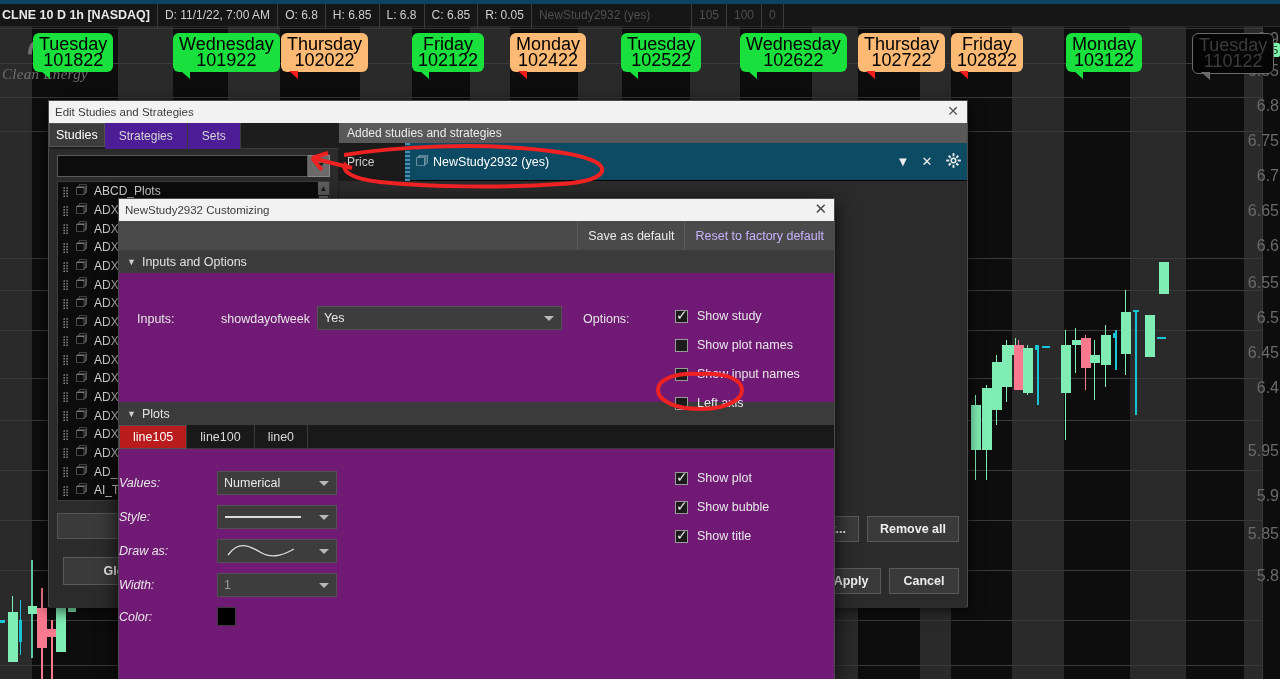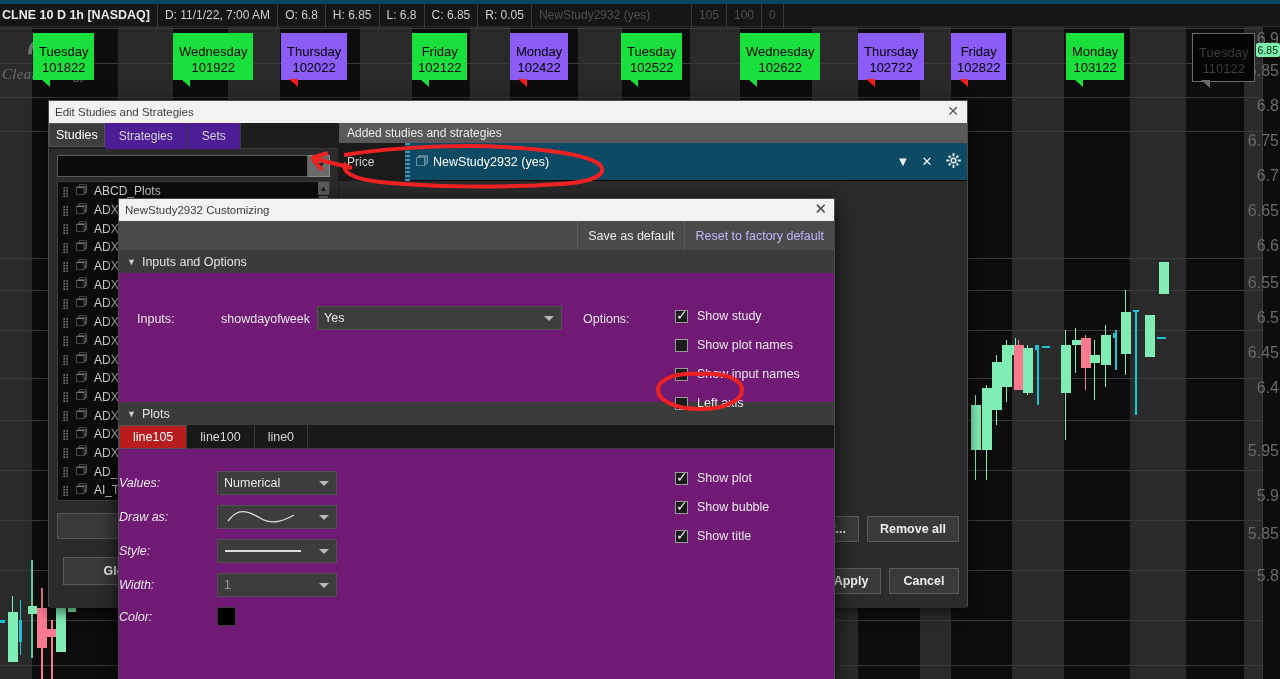--- a/index.html
+++ b/index.html
@@ -23,27 +23,27 @@
     font-size: 12px; color: #cfcfcf; border-bottom: 1px solid #2b2b2b;
   }
   .topbar .cell { padding: 0 7px; height: 27px; display: flex; align-items: center;
     border-right: 1px solid #3a3a3a; white-space: nowrap; }
   .topbar .symbol { font-weight: bold; color: #e9e9e9; font-size: 12.5px; padding-left: 2px;}
   .topbar .dim { color: #4f4f4f; }
   .topbar .tealstrip { position: absolute; left: 0; top: 0; height: 4px; width: 1280px; background: #0b4460; }
 
   
   .bubble {
-    position: absolute; border-radius: 0; padding: 11px 6px 4px 6px;
-    font-size: 13px; line-height: 16px; text-align: center; color: #000;
+    position: absolute; border-radius: 6px; padding: 3px 6px 4px 6px;
+    font-size: 18px; line-height: 16px; text-align: center; color: #000;
     white-space: nowrap;
   }
   .bubble .d2 { display: block; }
   .bubble.green { background: #19e03c; }
-  .bubble.red { background: #8b5cf6; }
+  .bubble.red { background: #fdba74; }
   .bubble.dark { background: #050505; color: #3c3c3c; border: 1px solid #6b6b6b; }
   .bubble .tail {
     position: absolute; left: 8px; bottom: -7px; width: 0; height: 0;
     border-left: 9px solid transparent; border-top: 8px solid #19e03c;
   }
   .bubble.red .tail { border-top-color: #f51d1d; }
   .bubble.dark .tail { border-top-color: #6b6b6b; }
 
   
   .logo { position: absolute; left: 2px; top: 36px; width: 120px; height: 48px;
@@ -589,38 +589,38 @@
     <div class="panel" style="height:280px;position:relative;padding-top:22px;">
       <div class="formrow">
         <span class="lbl">Values:</span>
         <div class="sel" style="width:120px;">
           <span>Numerical</span>
           <span class="ca"></span>
         </div>
       </div>
 
       <div class="formrow">
+        <span class="lbl">Style:</span>
+        <div class="sel" style="width:120px;">
+          <span style="display:block;width:76px;height:1.5px;background:#dcdcdc;margin-left:1px;"></span>
+          <span class="ca"></span>
+        </div>
+      </div>
+
+      <div class="formrow">
         <span class="lbl">Draw as:</span>
         <div class="sel" style="width:120px;">
           <svg width="76" height="16" viewBox="0 0 76 16">
             <path d="M4 12 C14 -2, 24 2, 36 9 C46 15, 56 14, 70 6" stroke="#dcdcdc" stroke-width="1.4" fill="none"></path>
           </svg>
           <span class="ca"></span>
         </div>
       </div>
 
       <div class="formrow">
-        <span class="lbl">Style:</span>
-        <div class="sel" style="width:120px;">
-          <span style="display:block;width:76px;height:1.5px;background:#dcdcdc;margin-left:1px;"></span>
-          <span class="ca"></span>
-        </div>
-      </div>
-
-      <div class="formrow">
         <span class="lbl">Width:</span>
         <div class="sel" style="width:120px;">
           <span style="color:#9a9a9a;">1</span>
           <span class="ca"></span>
         </div>
       </div>
 
       <div class="formrow">
         <span class="lbl">Color:</span>
         <div class="swatch"></div>

